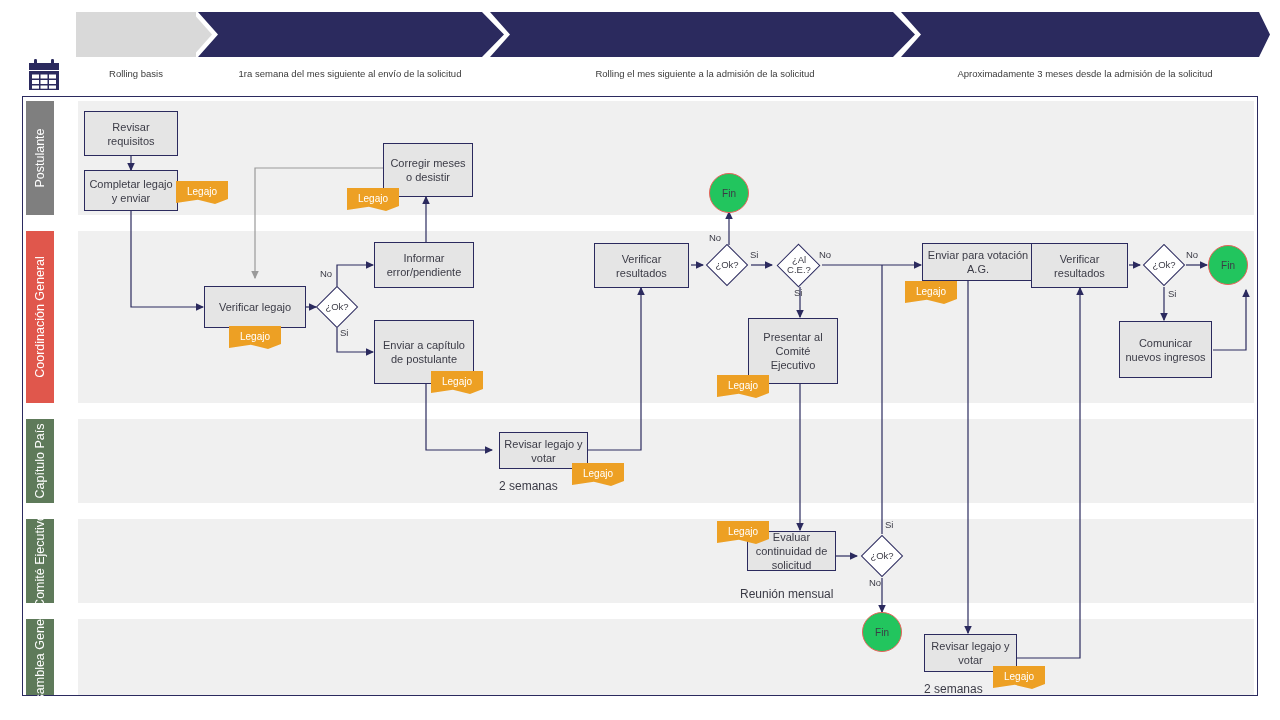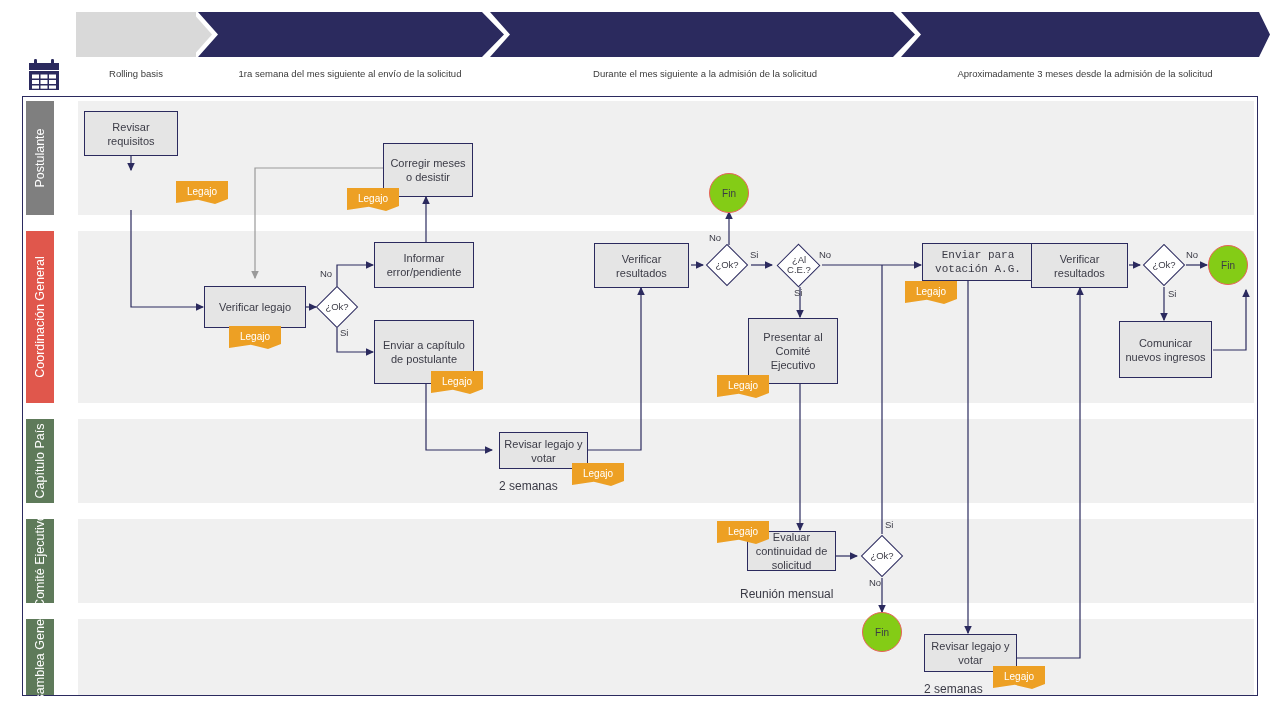--- a/index.html
+++ b/index.html
@@ -24,21 +24,21 @@
 
   
   .node{position:absolute;box-sizing:border-box;border:1.2px solid #2b2a5e;background:#e5e5e5;
         display:flex;align-items:center;justify-content:center;text-align:center;
         font-size:11px;color:#3b3b46;line-height:14px;padding:2px 3px;z-index:6;}
   .diamond{position:absolute;box-sizing:border-box;border:1.2px solid #2b2a5e;background:#fff;
            transform:rotate(45deg);z-index:6;}
   .diamond-lbl{position:absolute;display:flex;align-items:center;justify-content:center;
                font-size:9.5px;color:#3b3b46;z-index:7;text-align:center;line-height:10px;}
   .terminator{position:absolute;box-sizing:border-box;border:1.3px solid #e8625a;border-radius:50%;
-              background:#84cc16;display:flex;align-items:center;justify-content:center;
+              background:#22c55e;display:flex;align-items:center;justify-content:center;
               font-size:10px;color:#3b3b46;z-index:6;}
 
   
   .legajo{position:absolute;background:#eda024;color:#fff;font-size:10px;z-index:9;
           display:flex;align-items:center;justify-content:center;height:20px;width:52px;
           clip-path:polygon(0 0,100% 0,100% 78%,75% 100%,42% 82%,0 96%);padding-bottom:3px;}
 
   .edge-lbl{position:absolute;font-size:9.5px;color:#3b3b46;z-index:8;background:transparent;}
   .sub-lbl{position:absolute;font-size:12px;color:#3b3b46;z-index:8;text-align:left;}
 
@@ -80,21 +80,21 @@
   </div>
   <div class="phase" style="left:505px;width:395px;">
     <span>Trámite país</span>
   </div>
   <div class="phase" style="left:915px;width:348px;">
     <span>Votación general</span>
   </div>
 
   <div class="phase-sub" style="left:76px;width:120px;">Rolling basis</div>
   <div class="phase-sub" style="left:200px;width:300px;">1ra semana del mes siguiente al envío de la solicitud</div>
-  <div class="phase-sub" style="left:505px;width:400px;">Durante el mes siguiente a la admisión de la solicitud</div>
+  <div class="phase-sub" style="left:505px;width:400px;">Rolling el mes siguiente a la admisión de la solicitud</div>
   <div class="phase-sub" style="left:910px;width:350px;">Aproximadamente 3 meses desde la admisión de la solicitud</div>
 
   <div class="frame"></div>
 
   <div class="lane-hdr" style="left:26px;top:101px;height:114px;background:#7f7f7f;">
     <span>Postulante</span>
     </div>
   <div class="lane-body" style="left:78px;top:101px;width:1176px;height:114px;"></div>
 
   <div class="lane-hdr" style="left:26px;top:231px;height:172px;background:#e0574c;">
@@ -175,20 +175,21 @@
       <path d="M1213,350 L1246,350 L1246,290" marker-end="url(#ah)"></path>
     </g>
     <g stroke="#9a9a9a" stroke-width="1.2" fill="none">
 
       <path d="M383,168 L255,168 L255,278" marker-end="url(#ahg)"></path>
     </g>
   </svg>
 
   <div class="node" style="left:84px;top:111px;width:94px;height:45px;">Revisar requisitos</div>
 
+  <div class="node" style="left:84px;top:170px;width:94px;height:41px;">Completar legajo y enviar</div>
   <div class="legajo" style="left:176px;top:181px;">Legajo</div>
 
   <div class="node" style="left:383px;top:143px;width:90px;height:54px;">Corregir meses o desistir</div>
   <div class="legajo" style="left:347px;top:188px;">Legajo</div>
 
   <div class="node" style="left:204px;top:286px;width:102px;height:42px;">Verificar legajo</div>
   <div class="legajo" style="left:229px;top:326px;">Legajo</div>
 
   <div class="diamond" style="left:322px;top:292px;width:30px;height:30px;"></div>
   <div class="diamond-lbl" style="left:312px;top:299px;width:50px;height:16px;">¿Ok?</div>
@@ -217,21 +218,21 @@
 
   <div class="node" style="left:747px;top:531px;width:89px;height:40px;">Evaluar continuidad de solicitud</div>
   <div class="legajo" style="left:717px;top:521px;">Legajo</div>
   <div class="sub-lbl" style="left:740px;top:587px;width:104px;">Reunión mensual</div>
 
   <div class="diamond" style="left:867px;top:541px;width:30px;height:30px;"></div>
   <div class="diamond-lbl" style="left:857px;top:548px;width:50px;height:16px;">¿Ok?</div>
 
   <div class="terminator" style="left:862px;top:612px;width:40px;height:40px;">Fin</div>
 
-  <div class="node" style="left:922px;top:243px;width:112px;height:38px;font-family:Liberation Mono, monospace;">Enviar para votación A.G.</div>
+  <div class="node" style="left:922px;top:243px;width:112px;height:38px;">Enviar para votación A.G.</div>
   <div class="legajo" style="left:905px;top:281px;">Legajo</div>
 
   <div class="node" style="left:924px;top:634px;width:93px;height:38px;">Revisar  legajo y votar</div>
   <div class="legajo" style="left:993px;top:666px;">Legajo</div>
   <div class="sub-lbl" style="left:924px;top:682px;width:93px;">2 semanas</div>
 
   <div class="node" style="left:1031px;top:243px;width:97px;height:45px;">Verificar resultados</div>
 
   <div class="diamond" style="left:1149px;top:250px;width:30px;height:30px;"></div>
   <div class="diamond-lbl" style="left:1139px;top:257px;width:50px;height:16px;">¿Ok?</div>

